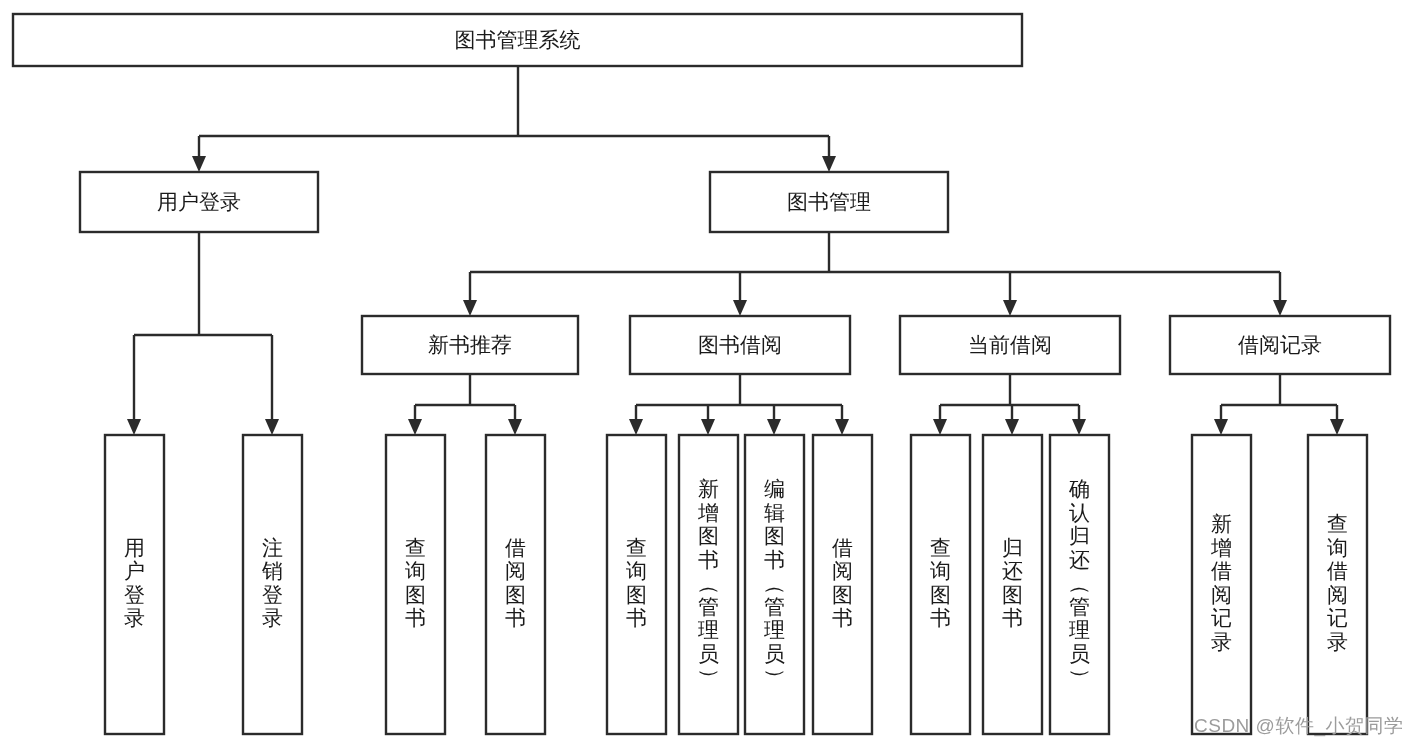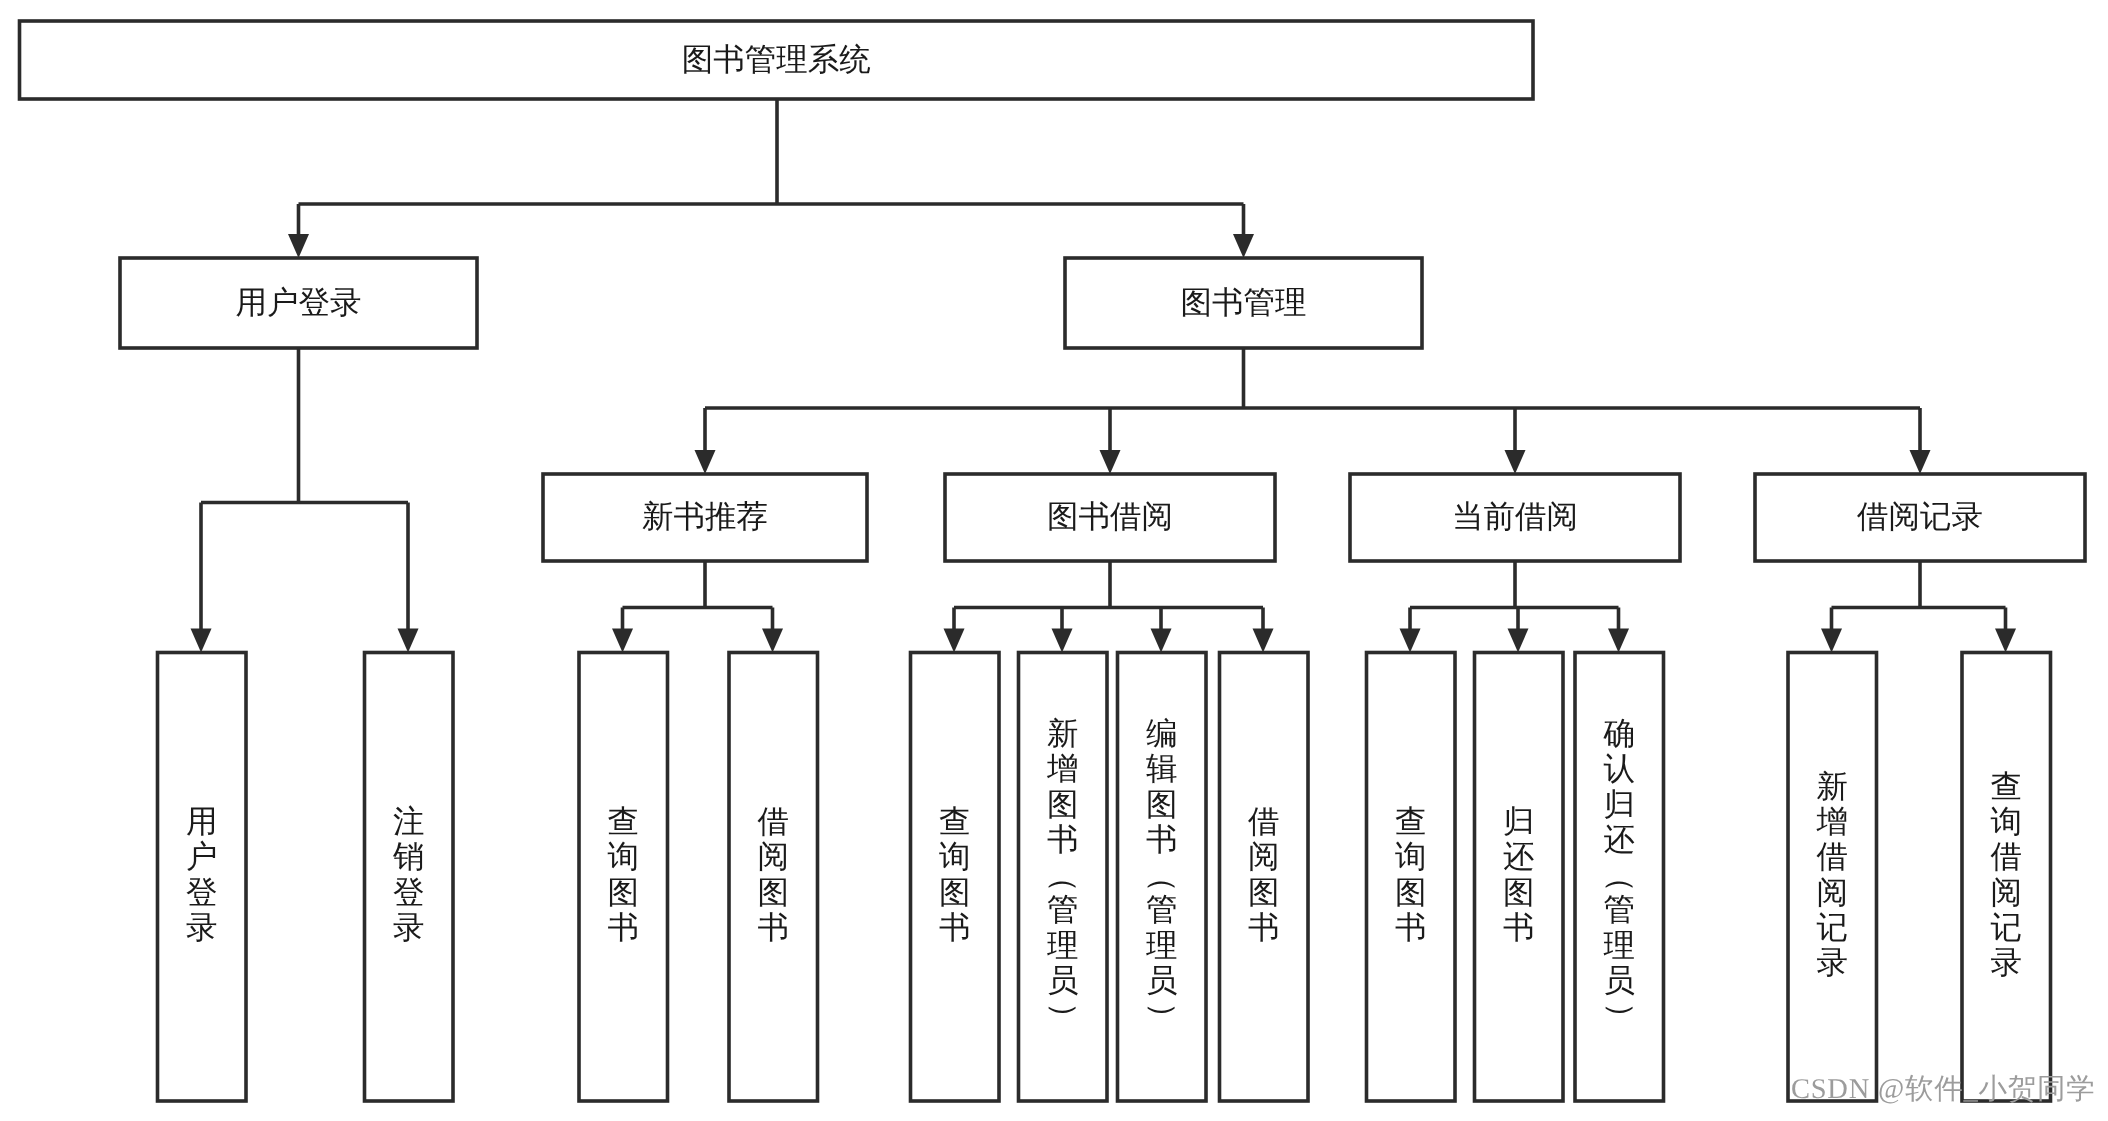--- a/index.html
+++ b/index.html
@@ -51,21 +51,21 @@
     stroke-width: 2.4;
     fill: none;
     stroke-linecap: butt;
   }
   .arrow-head {
     fill: #2b2b2b;
     stroke: none;
   }
   .watermark {
     position: absolute;
-    font-family: Liberation Serif, serif;
+    font-family: Liberation Sans, sans-serif;
     font-size: 19px;
     color: #9c9c9c;
     white-space: nowrap;
     left: 1194px;
     top: 713px;
     letter-spacing: 0.5px;
   }
 </style>
 </head>
 <body>

